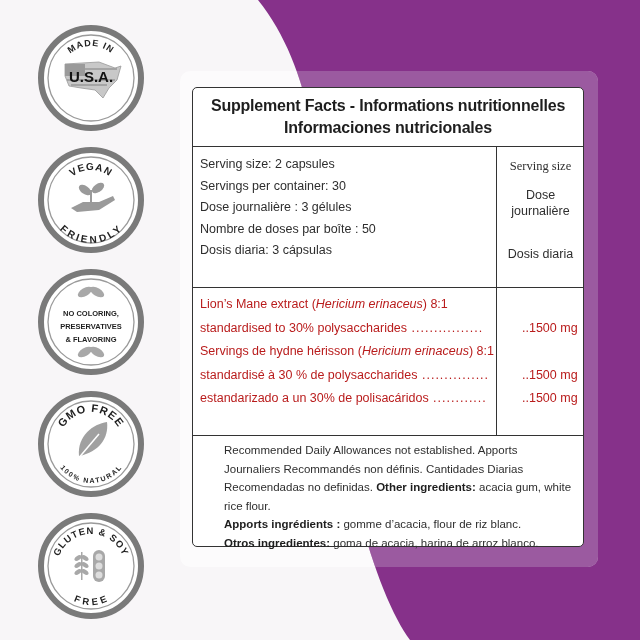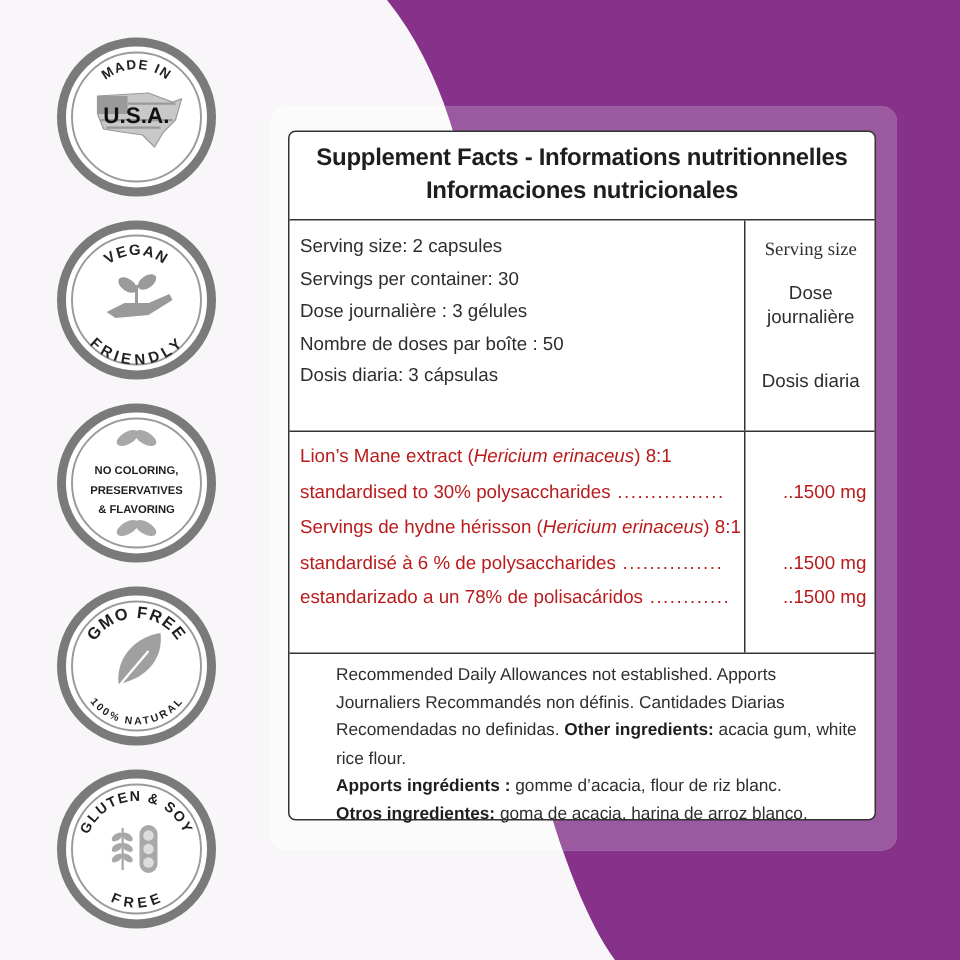--- a/index.html
+++ b/index.html
@@ -205,22 +205,22 @@
       <div>Dosis diaria</div>
     </div>
   </div>
 
   <div class="sec sec-ing">
     <div class="col-div"></div>
     <div class="ing-lines">
       <div class="ing-row"><span>Lion’s Mane extract (</span><i>Hericium erinaceus</i><span>) 8:1</span></div>
       <div class="ing-row"><span>standardised to 30% polysaccharides</span><span class="dots"> ................</span><span class="amt">..1500 mg</span></div>
       <div class="ing-row"><span>Servings de hydne hérisson (</span><i>Hericium erinaceus</i><span>) 8:1</span></div>
-      <div class="ing-row"><span>standardisé à 6 % de polysaccharides</span><span class="dots"> ...............</span><span class="amt">..1500 mg</span></div>
-      <div class="ing-row"><span>estandarizado a un 78% de polisacáridos</span><span class="dots"> ............</span><span class="amt">..1500 mg</span></div>
+      <div class="ing-row"><span>standardisé à 30 % de polysaccharides</span><span class="dots"> ...............</span><span class="amt">..1500 mg</span></div>
+      <div class="ing-row"><span>estandarizado a un 30% de polisacáridos</span><span class="dots"> ............</span><span class="amt">..1500 mg</span></div>
     </div>
   </div>
 
   <div class="notes">
     <span>Recommended Daily Allowances not established. Apports Journaliers Recommandés non définis. Cantidades Diarias Recomendadas no definidas.</span>
     <b>Other ingredients:</b><span> acacia gum, white rice flour.</span><br>
     <b>Apports ingrédients :</b><span> gomme d’acacia, flour de riz blanc.</span><br>
     <b>Otros ingredientes:</b><span> goma de acacia, harina de arroz blanco.</span>
   </div>
 </div>

